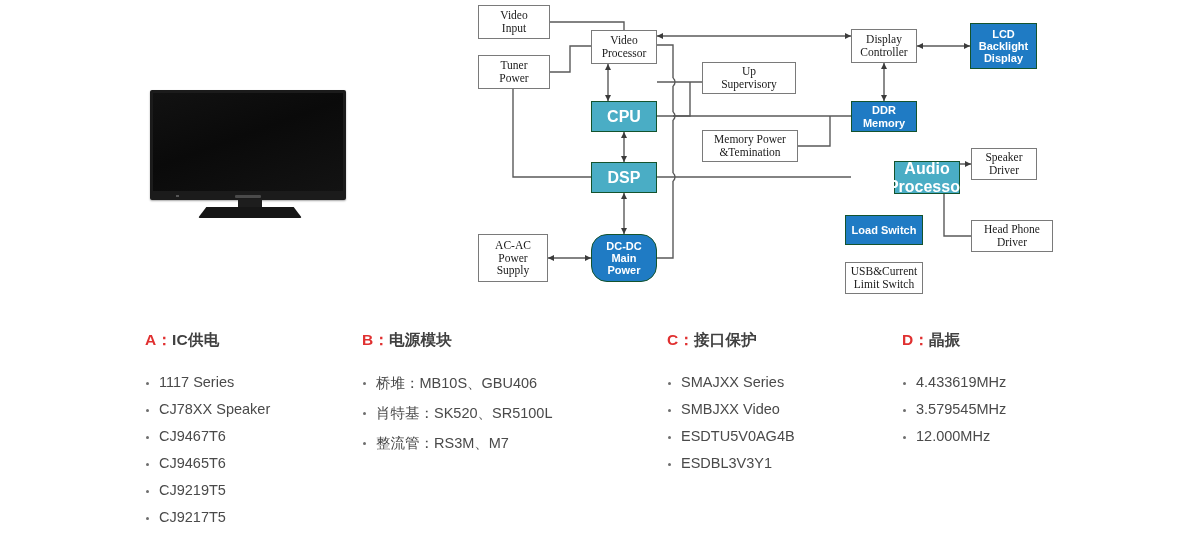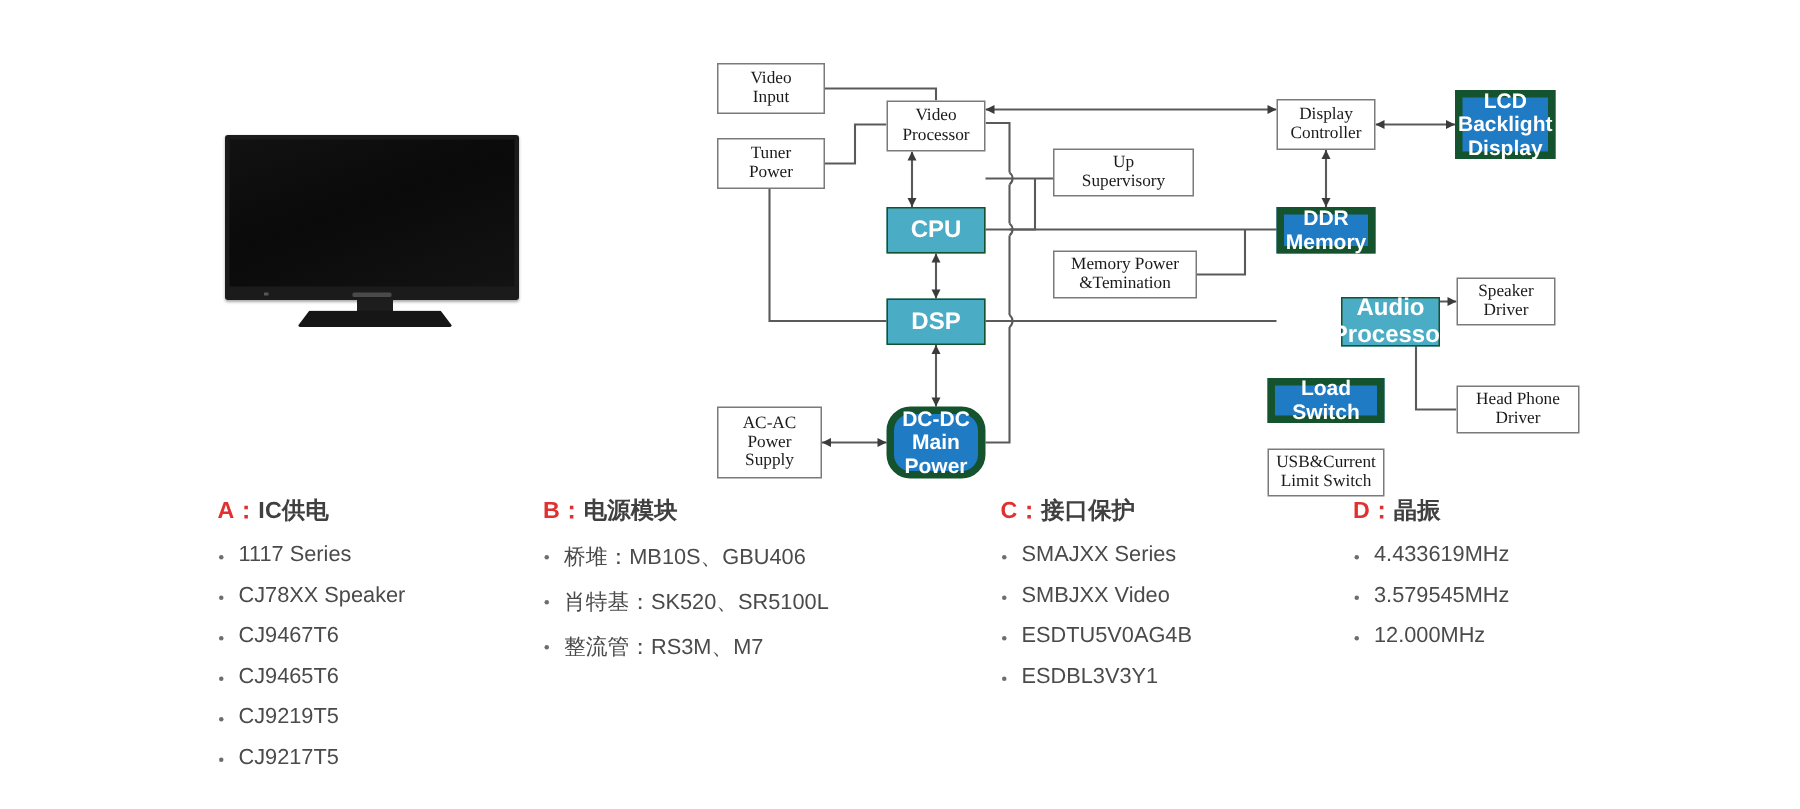--- a/index.html
+++ b/index.html
@@ -33,41 +33,41 @@
     width:24px;height:12px;background:#1d1d1d;
   }
   .tv-base{
     position:absolute;left:50%;top:127px;transform:translateX(-50%);
     width:104px;height:11px;background:#161616;
     border-radius:2px/6px;
     clip-path:polygon(8% 0,92% 0,100% 100%,0% 100%);
   }
 
   
-  #diagram{position:absolute;left:0;top:0;width:1048px;height:310px;margin-top:37px;}
+  #diagram{position:absolute;left:0;top:0;width:1048px;height:310px;}
   .blk{
     position:absolute;box-sizing:border-box;
     display:flex;align-items:center;justify-content:center;
     text-align:center;line-height:1.12;
     font-family:"Liberation Serif", serif;
     font-size:11.5px;color:#1a1a1a;
     background:#ffffff;border:1px solid #7a7a7a;
     white-space:pre-line;
   }
   .blk.teal{background:#4aadc5;border:1px solid #14532d;color:#ffffff;
     font-family:"Liberation Sans", sans-serif;font-weight:bold;font-size:16px;}
-  .blk.blue{background:#1f7bc4;border:5px solid #14532d;color:#ffffff;
-    font-family:"Liberation Sans", sans-serif;font-weight:bold;font-size:14px;}
+  .blk.blue{background:#1f7bc4;border:1px solid #14532d;color:#ffffff;
+    font-family:"Liberation Sans", sans-serif;font-weight:bold;font-size:11px;}
   #wires{position:absolute;left:0;top:0;width:1200px;height:310px;pointer-events:none;}
 
   
   #legend{position:absolute;left:0;top:330px;width:1200px;height:209px;}
   .col{position:absolute;top:0;}
   .col-title{
-    font-size:15.5px;font-weight:bold;color:#404040;margin:0 0 11px 0;
+    font-size:15.5px;font-weight:bold;color:#404040;margin:0 0 23px 0;
     letter-spacing:.2px;
   }
   .col-title .mark{color:#e03030;}
   .bullets{list-style:none;margin:0;padding:0;}
   .bullets li{
     font-size:14.5px;color:#4a4a4a;margin-bottom:11px;
     padding-left:14px;position:relative;white-space:nowrap;
   }
   .bullets li:before{
     content:"";position:absolute;left:1px;top:8px;

